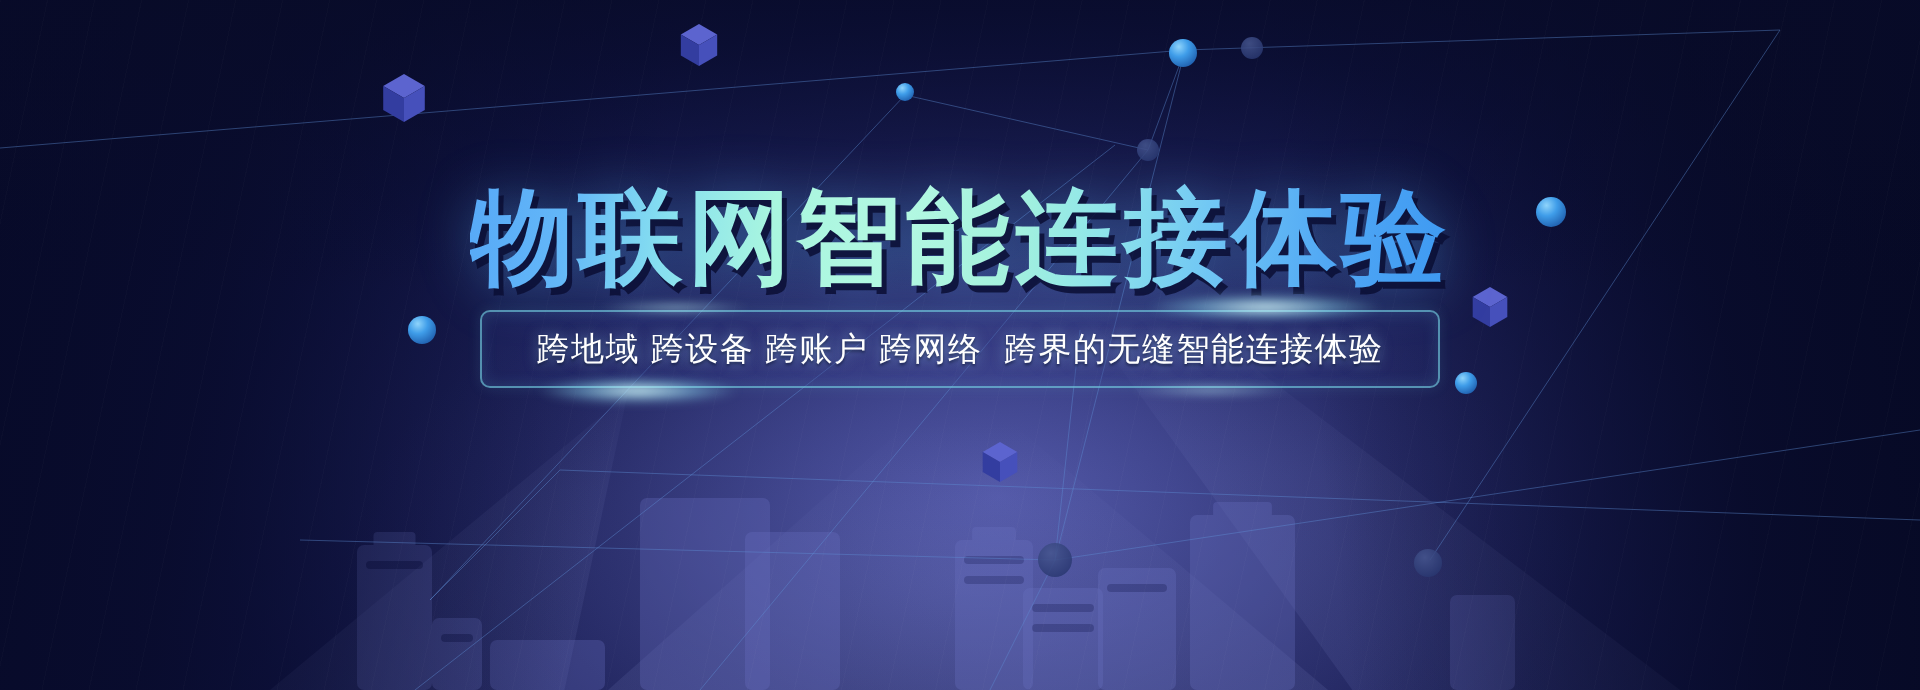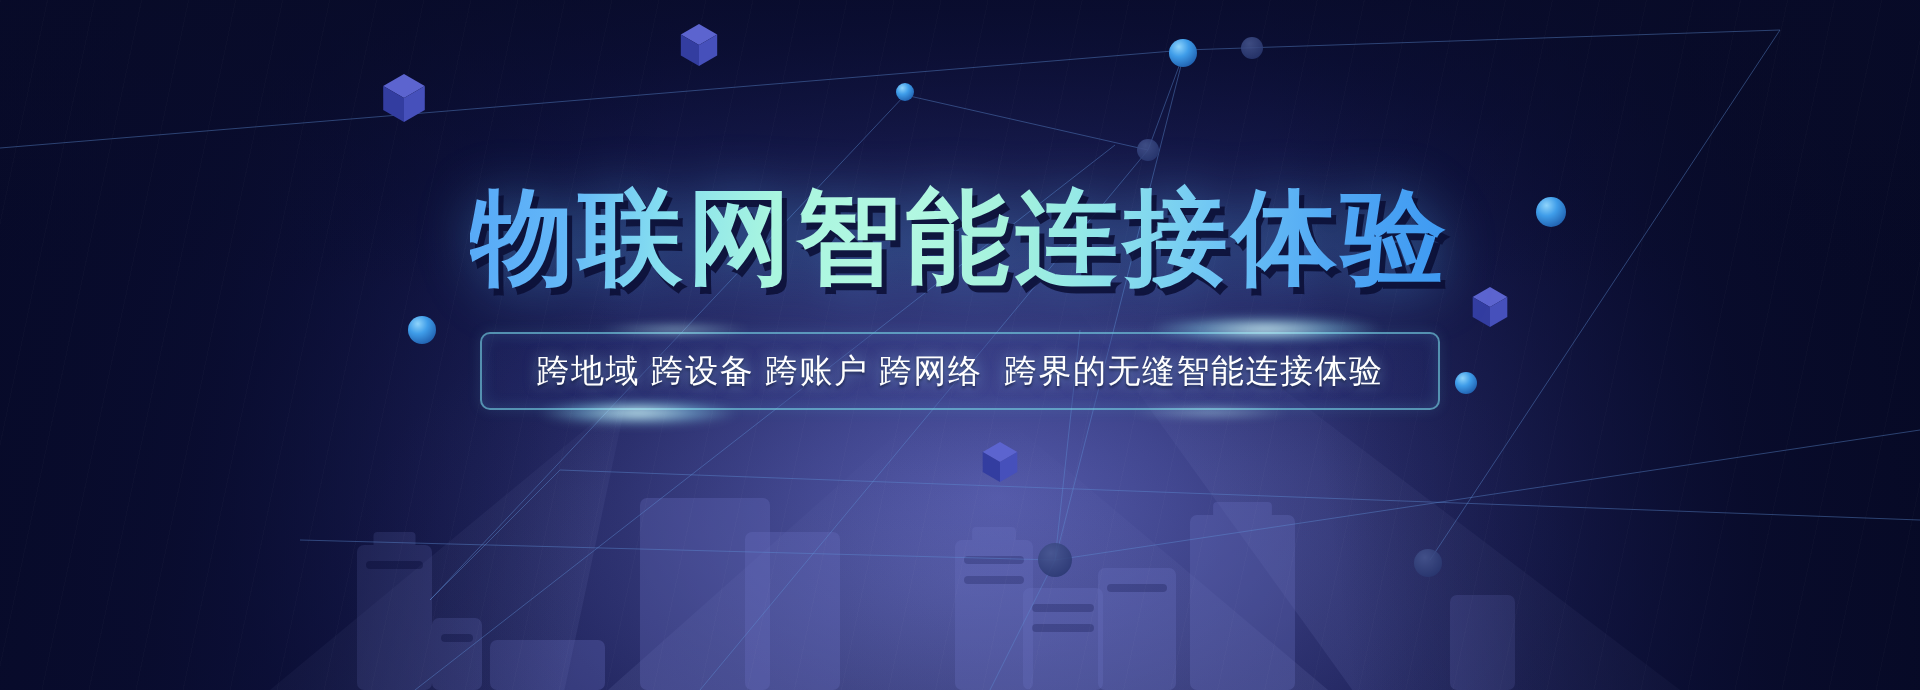--- a/index.html
+++ b/index.html
@@ -82,21 +82,21 @@
     color:transparent;
     -webkit-text-fill-color:transparent;
     filter:drop-shadow(5px 7px 0 rgba(10,14,52,0.85)) drop-shadow(0 0 26px rgba(90,180,250,0.34));
     white-space:nowrap;
     user-select:none;
   }
 
   .subtitle-wrap{
     position:relative;
     display:inline-block;
-    margin-top:40px;
+    margin-top:18px;
   }
   .subtitle-box{
     position:relative;
     width:960px;
     height:78px;
     border:2px solid rgba(120,215,230,0.62);
     border-radius:10px;
     background:linear-gradient(100deg, rgba(40,48,118,0.30) 0%, rgba(58,66,140,0.30) 50%, rgba(40,48,118,0.28) 100%);
     box-shadow:0 0 16px rgba(110,200,235,0.16) inset, 0 0 14px rgba(110,200,235,0.13);
     display:flex; align-items:center; justify-content:center;

